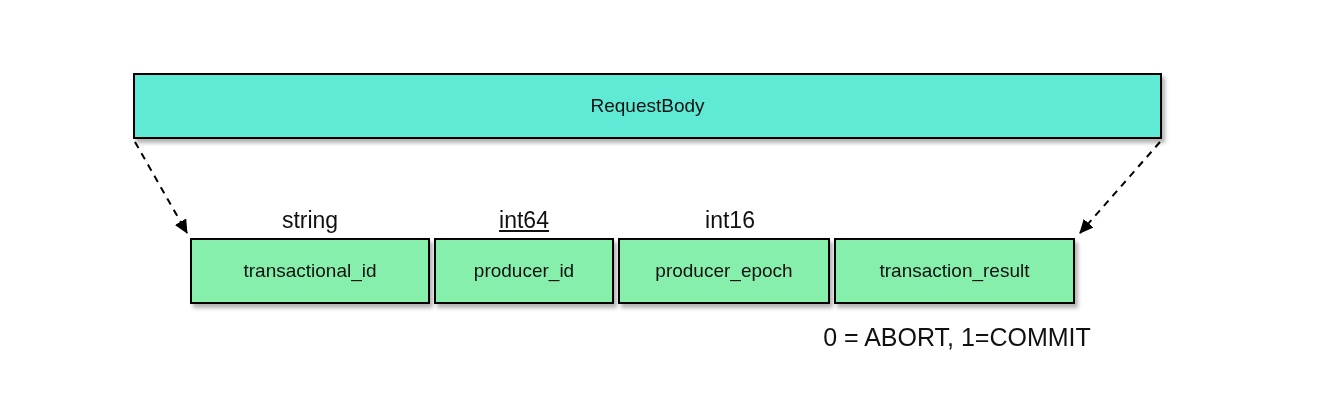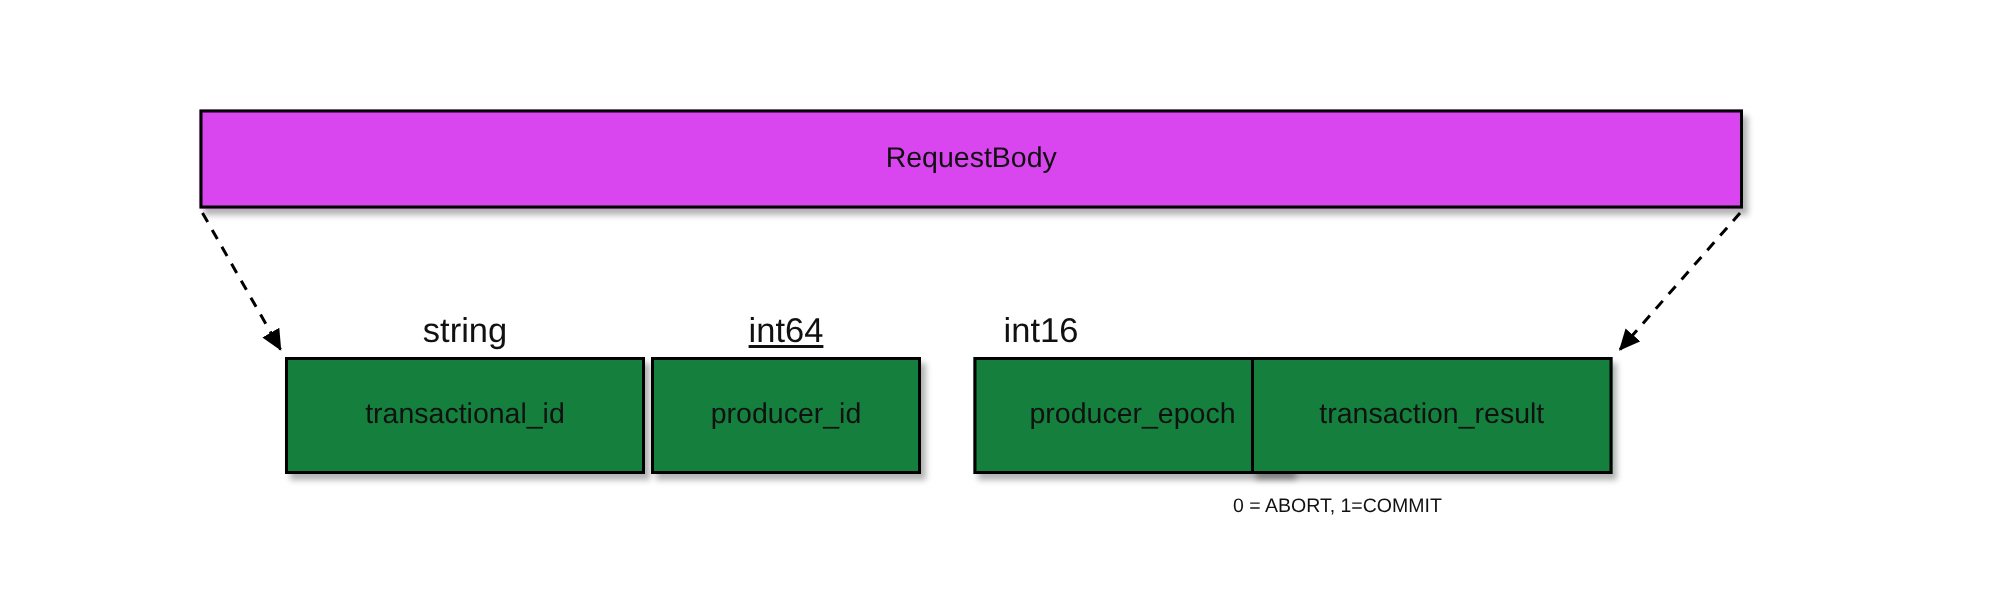--- a/index.html
+++ b/index.html
@@ -29,53 +29,54 @@
     display: flex;
     align-items: center;
     justify-content: center;
     box-shadow: 3px 4px 4px rgba(0,0,0,0.30);
   }
   .root-box {
     left: 133px;
     top: 73px;
     width: 1029px;
     height: 66px;
-    background: #d946ef;
+    background: #5eead4;
     font-size: 19px;
   }
   .field-box {
     top: 238px;
-    height: 78px;
-    background: #15803d;
+    height: 66px;
+    background: #86efac;
     font-size: 19px;
   }
   .field-box.f0 { left: 190px;  width: 240px; }
   .field-box.f1 { left: 434px;  width: 180px; }
-  .field-box.f2 { left: 649px;  width: 212px; text-align: center; }
+  .field-box.f2 { left: 618px;  width: 212px; text-align: center; }
   .field-box.f3 { left: 834px;  width: 241px; }
   .type-label {
     position: absolute;
     top: 206px;
     height: 28px;
     line-height: 28px;
     text-align: center;
     font-size: 23px;
   }
   .type-label.t0 { left: 190px;  width: 240px; }
   .type-label.t1 { left: 434px;  width: 180px; text-decoration: underline; }
-  .type-label.t2 { left: 588px;  width: 212px; }
+  .type-label.t2 { left: 624px;  width: 212px; }
   .type-label.t3 { left: 834px;  width: 241px; }
   .note {
     position: absolute;
     left: 822px;
     top: 322px;
     width: 270px;
     height: 30px;
     line-height: 30px;
-    font-size: 13px;
+    text-align: center;
+    font-size: 25px;
   }
   svg.connectors {
     position: absolute;
     left: 0;
     top: 0;
     width: 1336px;
     height: 402px;
     pointer-events: none;
   }
 </style>

